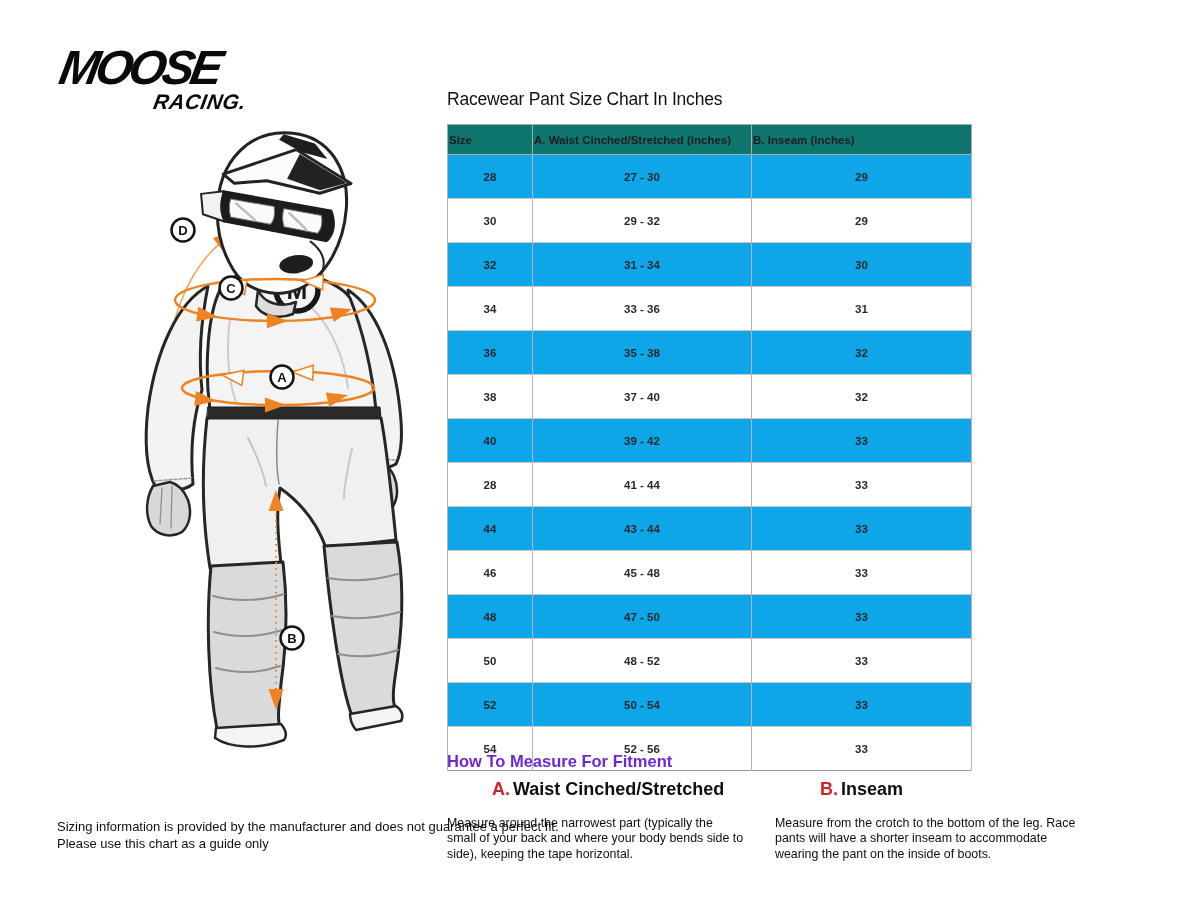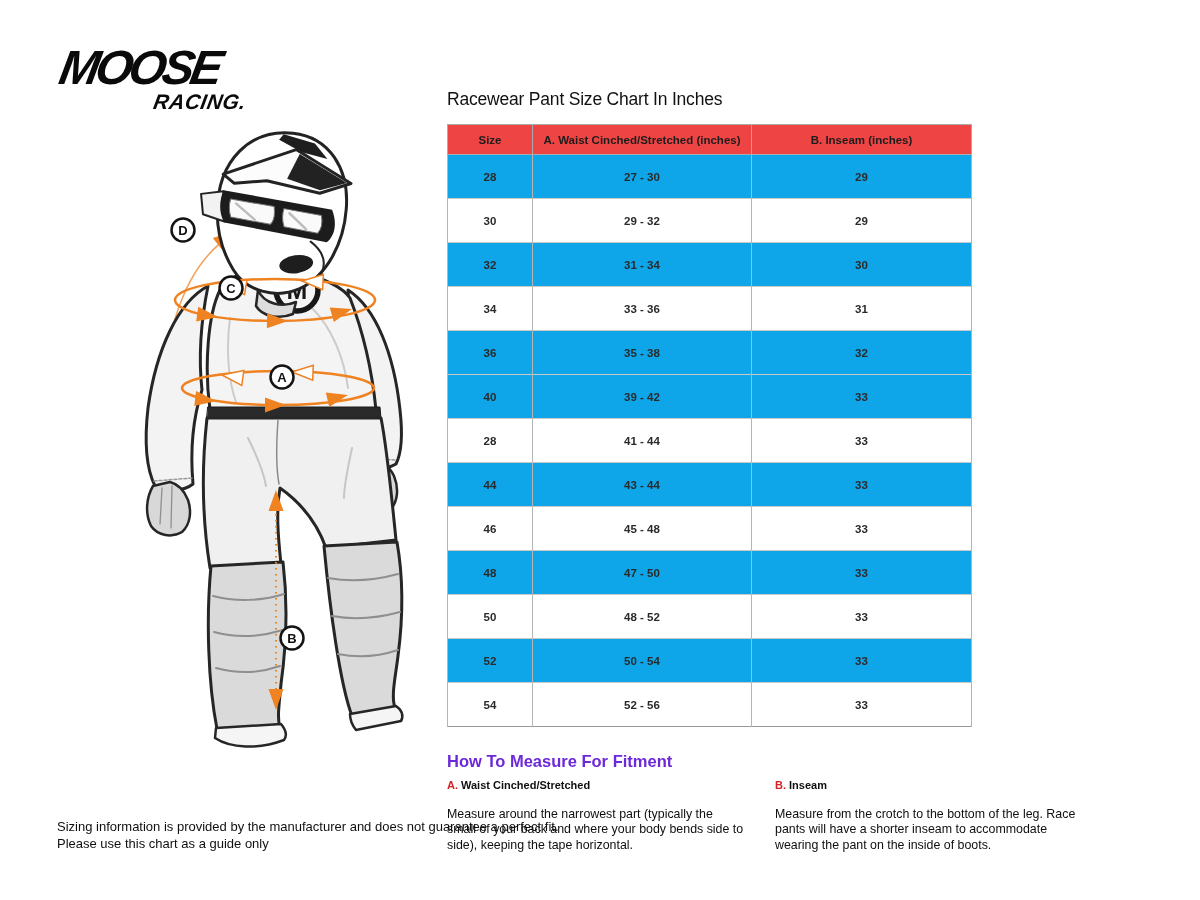--- a/index.html
+++ b/index.html
@@ -13,35 +13,35 @@
   .brand-bottom { font-style:italic; font-weight:bold; font-size:21px; letter-spacing:0.5px;
                   text-align:right; transform:skewX(-10deg); margin-top:1px; }
 
   
   .chart-title { position:absolute; left:447px; top:89px; font-size:17.5px;
                  font-weight:normal; color:#111; letter-spacing:-0.2px; }
 
   
   .size-table { position:absolute; left:447px; top:124px; width:524px;
                 border-collapse:collapse; table-layout:fixed; border:1px solid #979797; }
-  .size-table th { height:27px; background:#ef4444; font-size:11.5px; font-weight:bold;
-                   color:#1d1d1d; border:1px solid #ababab; text-align:center;margin-left:25px; }
+  .size-table th { height:27px; background:#0f766e; font-size:11.5px; font-weight:bold;
+                   color:#1d1d1d; border:1px solid #ababab; text-align:left;margin-left:25px; }
   .size-table td { height:41px; text-align:center; font-size:11.5px; font-weight:bold;
                    color:#2a2a2a; background:#ffffff;
                    border-left:1px solid #b5b5b5; border-right:1px solid #b5b5b5;
                    border-top:1px solid #c9c9c9; }
   .size-table tr.shade td { background:#0ea5e9; }
 
   
   .howto-title { position:absolute; left:447px; top:752px; font-size:16.5px;
                  font-weight:bold; color:#6d28d9; }
   .howto-item { position:absolute; top:779px; color:#0f0f0f; }
   .howto-item.a { left:447px; width:298px; }
   .howto-item.b { left:775px; width:304px; }
-  .howto-label { font-size:11px; font-weight:bold; color:#0f0f0f; }
+  .howto-label { font-size:18px; font-weight:bold; color:#0f0f0f;margin-left:45px; }
   .howto-label .prefix { color:#d42127; margin-right:3px; }
   .howto-text { font-size:12.4px; line-height:1.24; margin-top:16px; color:#0f0f0f; }
 
   
   .disclaimer { position:absolute; left:57px; top:818px; font-size:13px;
                 line-height:1.32; color:#101010; }
 
   
   .figure { position:absolute; left:50px; top:118px; }
 </style>
@@ -87,20 +87,25 @@
           <td>30</td>
         </tr>
         <tr>
           <td>34</td>
           <td>33 - 36</td>
           <td>31</td>
         </tr>
         <tr class="shade">
           <td>36</td>
           <td>35 - 38</td>
+          <td>32</td>
+        </tr>
+        <tr>
+          <td>38</td>
+          <td>37 - 40</td>
           <td>32</td>
         </tr>
         <tr class="shade">
           <td>40</td>
           <td>39 - 42</td>
           <td>33</td>
         </tr>
         <tr>
           <td>28</td>
           <td>41 - 44</td>

